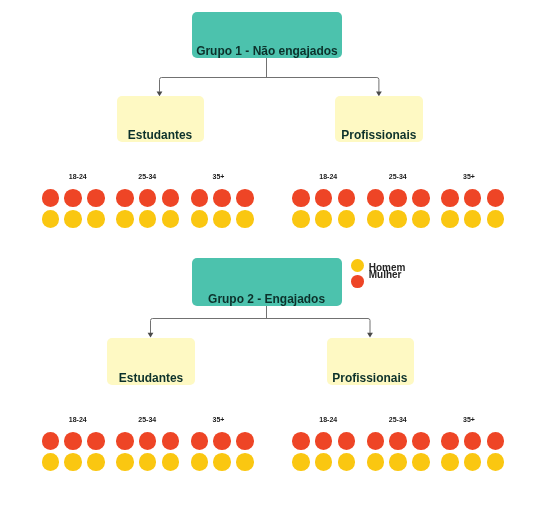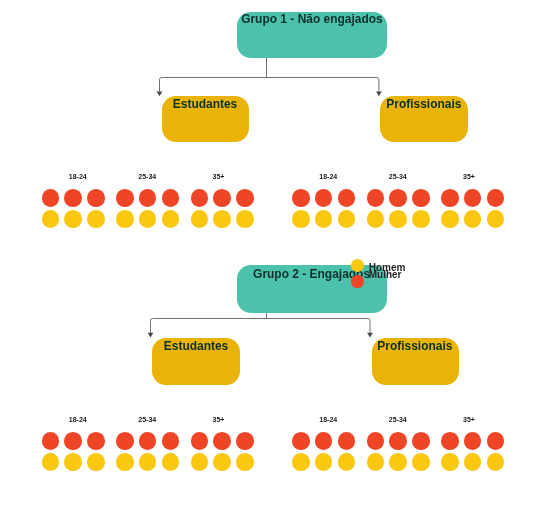--- a/index.html
+++ b/index.html
@@ -1,23 +1,23 @@
 <!DOCTYPE html>
 <html><head>
 <meta charset="utf-8">
 <style>
   html,body{margin:0;padding:0;}
   body{width:552px;height:527px;background:#fff;font-family:"Liberation Sans",sans-serif;-webkit-font-smoothing:antialiased;}
   #stage{position:relative;width:552px;height:527px;overflow:hidden;}
-  .box{position:absolute;display:flex;align-items:flex-start;justify-content:center;border-radius:14px;margin-left:45px;}
+  .box{position:absolute;display:flex;align-items:flex-end;justify-content:center;border-radius:5px;}
   .box span{font-weight:bold;color:#0c312b;white-space:nowrap;transform:scaleX(0.92);transform-origin:center center;}
   .grp{background:#4cc2ad;}
   .grp span{font-size:13px;position:relative;top:-0.4px;}
   .grp.lower span{top:0.7px;}
-  .sub{background:#eab308;}
+  .sub{background:#fef9c3;}
   .sub span{font-size:13px;}
   .total{position:absolute;background:#42b8a4;display:flex;align-items:center;justify-content:center;}
   .total span{font-weight:bold;font-size:12px;color:#0c312b;transform:scaleX(0.955);}
   svg.conn{position:absolute;left:0;top:0;width:552px;height:527px;overflow:visible;}
   .dot{position:absolute;border-radius:50%;}
   .red{background:#ee4526;}
   .yellow{background:#fac711;}
   .agelabel{position:absolute;font-size:7px;font-weight:bold;color:#1a1a1a;text-align:center;transform:translateZ(0);}
   .legend-dot{position:absolute;border-radius:50%;}
   .legend-label{position:absolute;font-size:10px;font-weight:bold;color:#262626;transform:translateZ(0);}
@@ -45,21 +45,21 @@
   <div class="box grp" style="left:191.6px;top:11.6px;width:150.4px;height:46.6px;">
     <span>Grupo 1 - Não engajados</span>
   </div>
   <div class="box sub" style="left:116.5px;top:96.3px;width:87px;height:46px;">
     <span>Estudantes</span>
   </div>
   <div class="box sub" style="left:334.8px;top:96.3px;width:88.4px;height:46px;">
     <span>Profissionais</span>
   </div>
 
-  <div class="box grp lower" style="left:191.7px;top:265px;width:150.4px;height:47.7px;">
+  <div class="box grp lower" style="left:191.7px;top:258px;width:150.4px;height:47.7px;">
     <span>Grupo 2 - Engajados</span>
   </div>
   <div class="box sub" style="left:107.4px;top:338.3px;width:87.3px;height:47.1px;">
     <span>Estudantes</span>
   </div>
   <div class="box sub" style="left:326.7px;top:338.3px;width:87px;height:47.1px;">
     <span>Profissionais</span>
   </div>
 
   <div class="legend-dot" style="left:351.4px;top:259.4px;width:12.7px;height:12.9px;background:#fac711;"></div>

